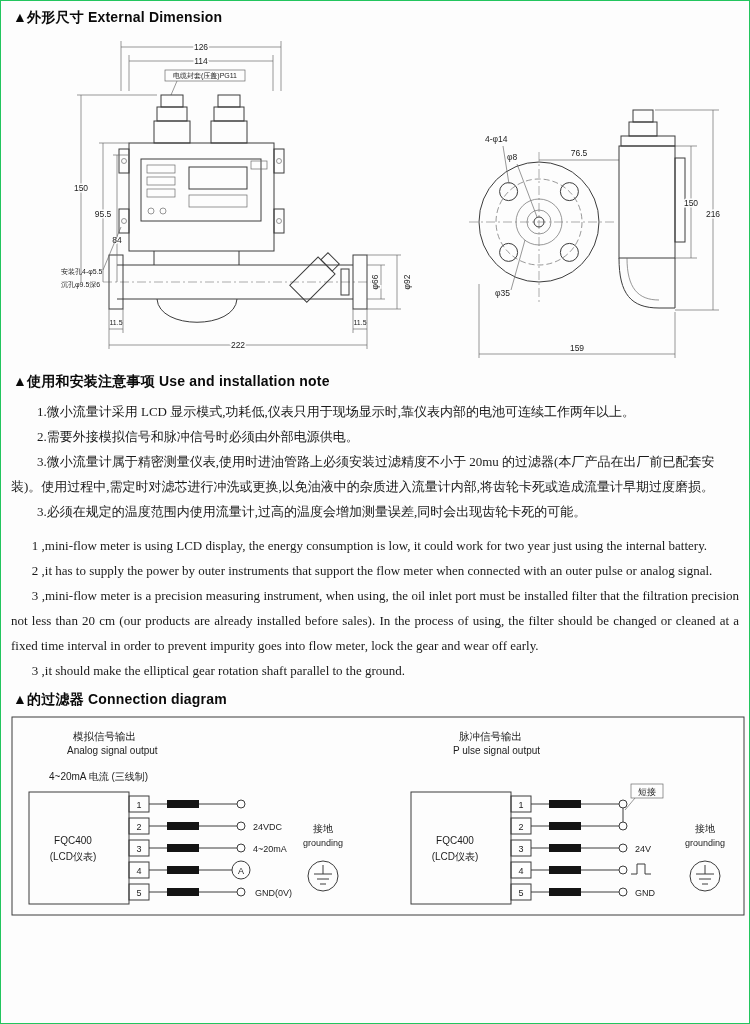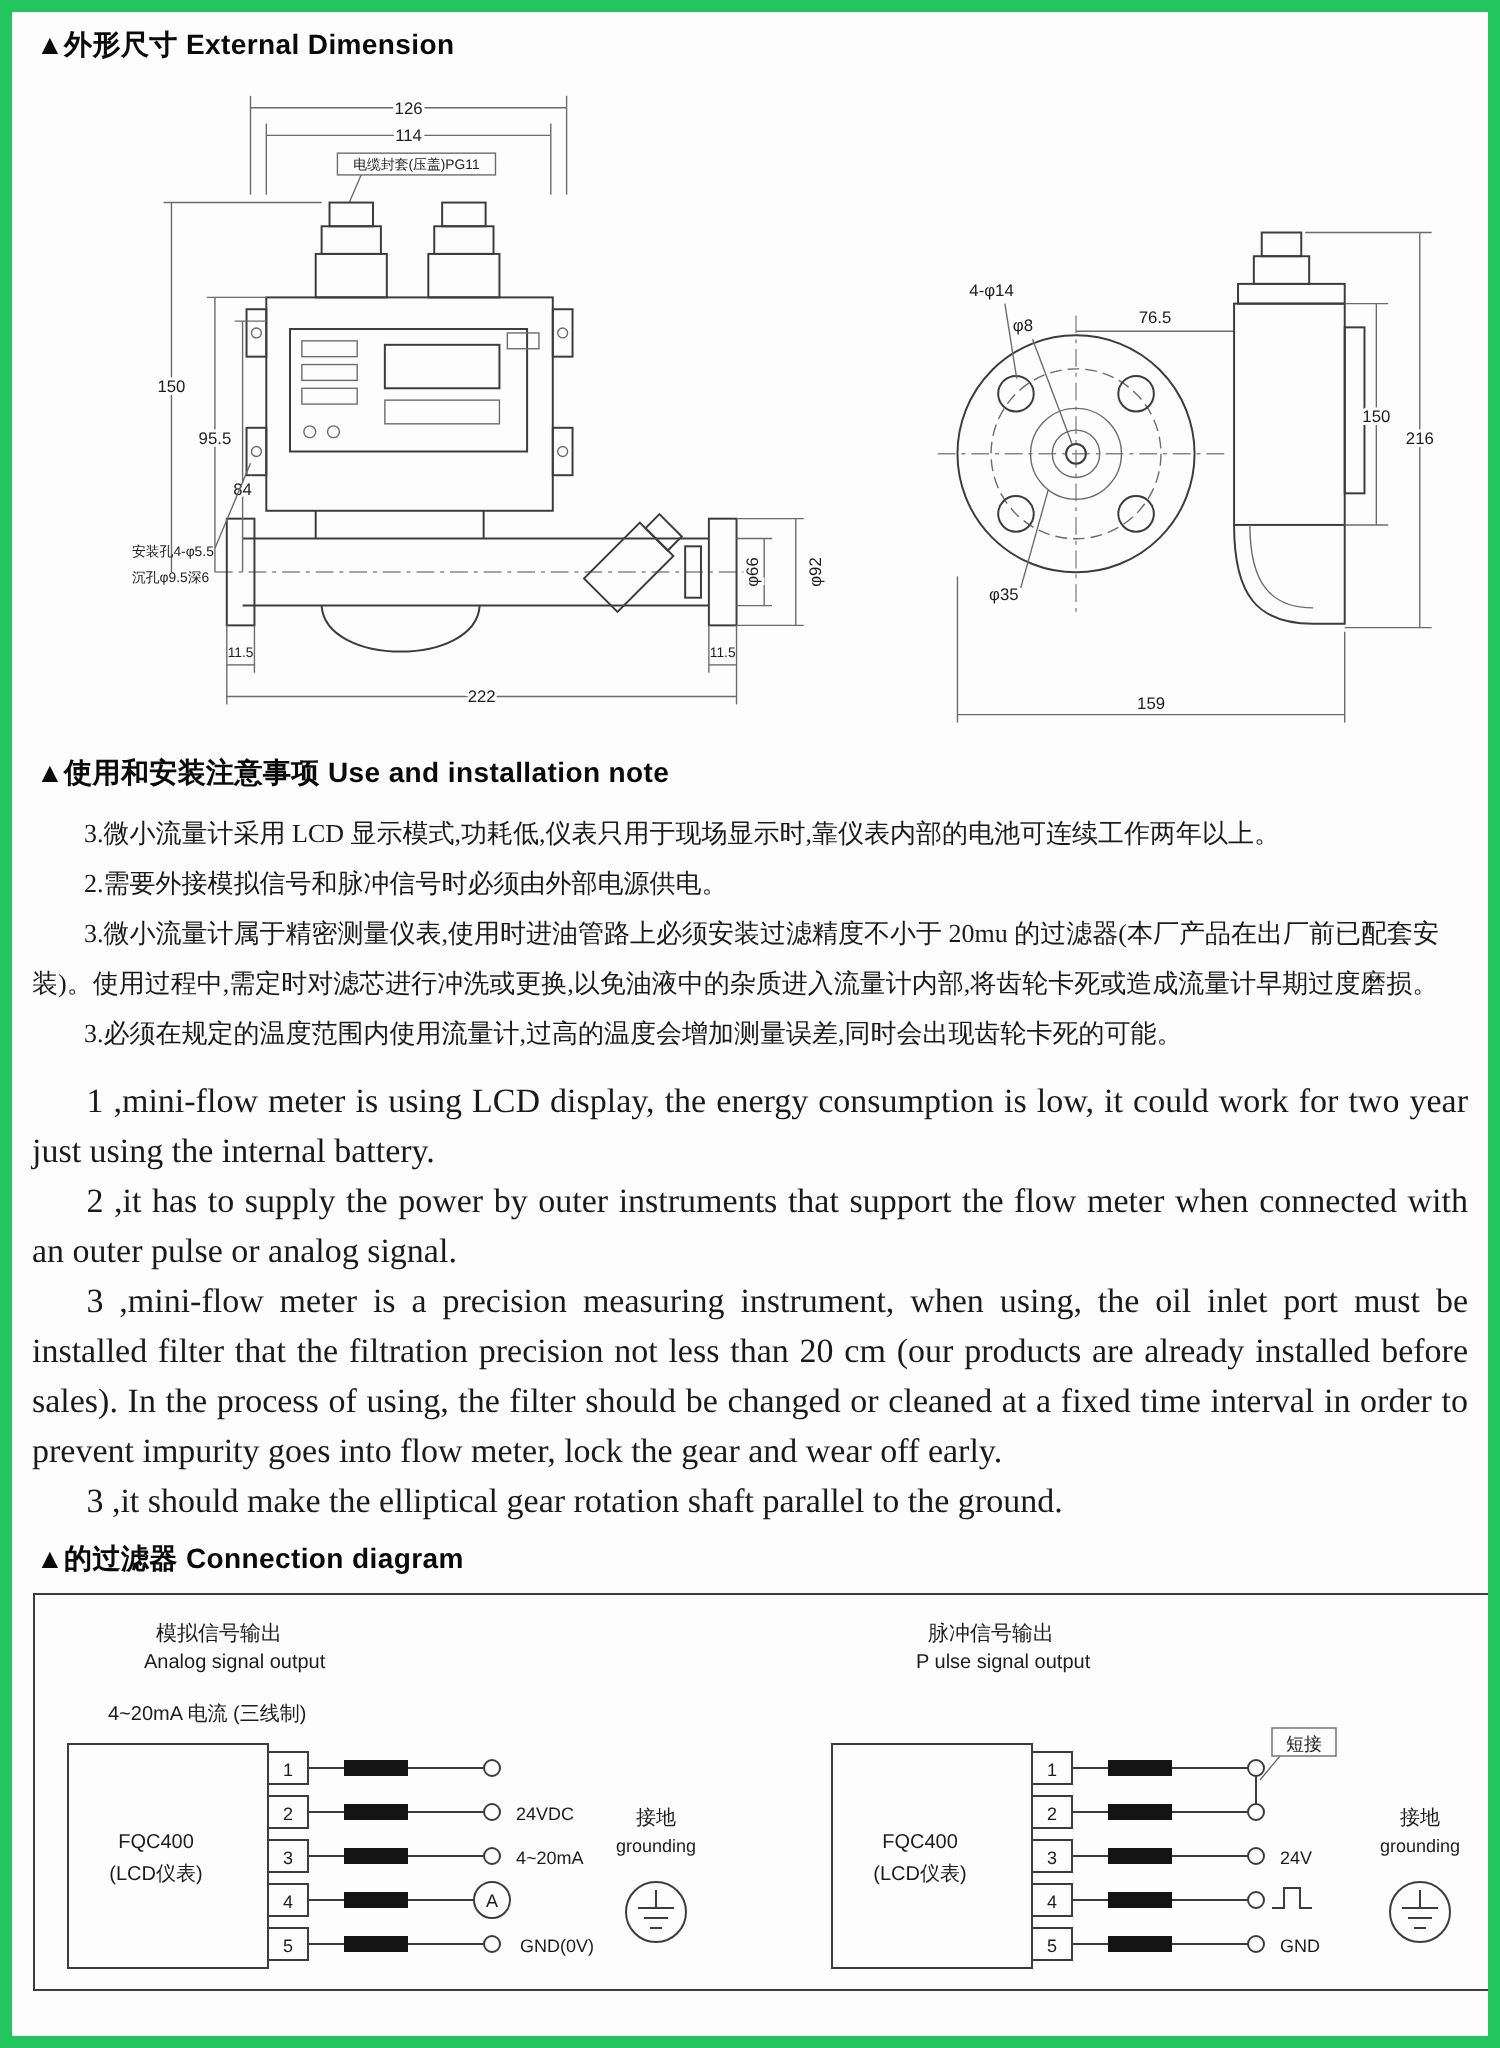--- a/index.html
+++ b/index.html
@@ -1,28 +1,28 @@
 <!DOCTYPE html>
 <html><head>
 <meta charset="utf-8">
 <style>
   * { margin:0; padding:0; box-sizing:border-box; }
   html,body { width:750px; background:#e9e9e9; font-family:"Liberation Sans","DejaVu Sans",sans-serif; }
-  .page { width:750px; height:1024px; background:#fdfdfd; border:6px solid #22c55e; padding:6px 10px 4px 10px; overflow:hidden; }
+  .page { width:750px; height:1024px; background:#fdfdfd; border:1px solid #22c55e; padding:6px 10px 4px 10px; overflow:hidden; }
   h2.section-title { font-size:14px; font-weight:bold; color:#0a0a0a; margin:2px 0 0 2px;
     font-family:"Liberation Sans","DejaVu Sans",sans-serif; letter-spacing:0.2px; }
   .drawings { display:flex; align-items:center; height:342px; margin-top:2px; }
   .drawings svg.front { margin-left:48px; }
   .drawings svg.side { margin-left:18px; margin-top:28px; }
   .notes { }
   .notes-cn { margin-top:8px; }
   .notes-cn p { font-size:13px; line-height:25px; text-indent:2em; color:#1a1a1a;
     font-family:"Liberation Serif","DejaVu Serif",serif; }
   .notes-en { margin-top:9px; }
-  .notes-en p { font-size:17px; line-height:25px; text-indent:1.6em; color:#1a1a1a; text-align:justify;
+  .notes-en p { font-size:13px; line-height:25px; text-indent:1.6em; color:#1a1a1a; text-align:justify;
     font-family:"Liberation Serif","DejaVu Serif",serif; }
   .wiring { margin-top:8px; }
   .wiring svg { display:block; margin-top:7px; }
 
   
   .ln   { stroke:#3c3c3c; stroke-width:1; fill:none; }
   .thin { stroke:#6b6b6b; stroke-width:0.7; fill:none; }
   .dash { stroke:#6b6b6b; stroke-width:0.7; fill:none; stroke-dasharray:6 3; }
   .cline{ stroke:#888; stroke-width:0.7; fill:none; stroke-dasharray:9 3 2 3; }
   .fillb{ fill:#141414; stroke:none; }
@@ -204,21 +204,21 @@
         <line class="thin" x1="22" y1="300" x2="218" y2="300"></line>
         <text class="dimtxt" x="120" y="297" text-anchor="middle">159</text>
       </g>
     </svg>
   </div>
 
   <div class="notes">
     <h2 class="section-title">▲使用和安装注意事项 Use and installation note</h2>
 
     <div class="notes-cn">
-      <p>3.微小流量计采用 LCD 显示模式,功耗低,仪表只用于现场显示时,靠仪表内部的电池可连续工作两年以上。</p>
+      <p>1.微小流量计采用 LCD 显示模式,功耗低,仪表只用于现场显示时,靠仪表内部的电池可连续工作两年以上。</p>
       <p>2.需要外接模拟信号和脉冲信号时必须由外部电源供电。</p>
       <p>3.微小流量计属于精密测量仪表,使用时进油管路上必须安装过滤精度不小于 20mu 的过滤器(本厂产品在出厂前已配套安装)。使用过程中,需定时对滤芯进行冲洗或更换,以免油液中的杂质进入流量计内部,将齿轮卡死或造成流量计早期过度磨损。</p>
       <p>3.必须在规定的温度范围内使用流量计,过高的温度会增加测量误差,同时会出现齿轮卡死的可能。</p>
     </div>
 
     <div class="notes-en">
       <p>1 ,mini-flow meter is using LCD display, the energy consumption is low, it could work for two year just using the internal battery.</p>
       <p>2 ,it has to supply the power by outer instruments that support the flow meter when connected with an outer pulse or analog signal.</p>
       <p>3 ,mini-flow meter is a precision measuring instrument, when using, the oil inlet port must be installed filter that the filtration precision not less than 20 cm  (our products are already installed before sales). In the process of using, the filter should be changed or cleaned at a fixed time interval in order to prevent impurity goes into flow meter, lock the gear and wear off early.</p>
       <p>3 ,it should make the elliptical gear rotation shaft parallel to the ground.</p>

